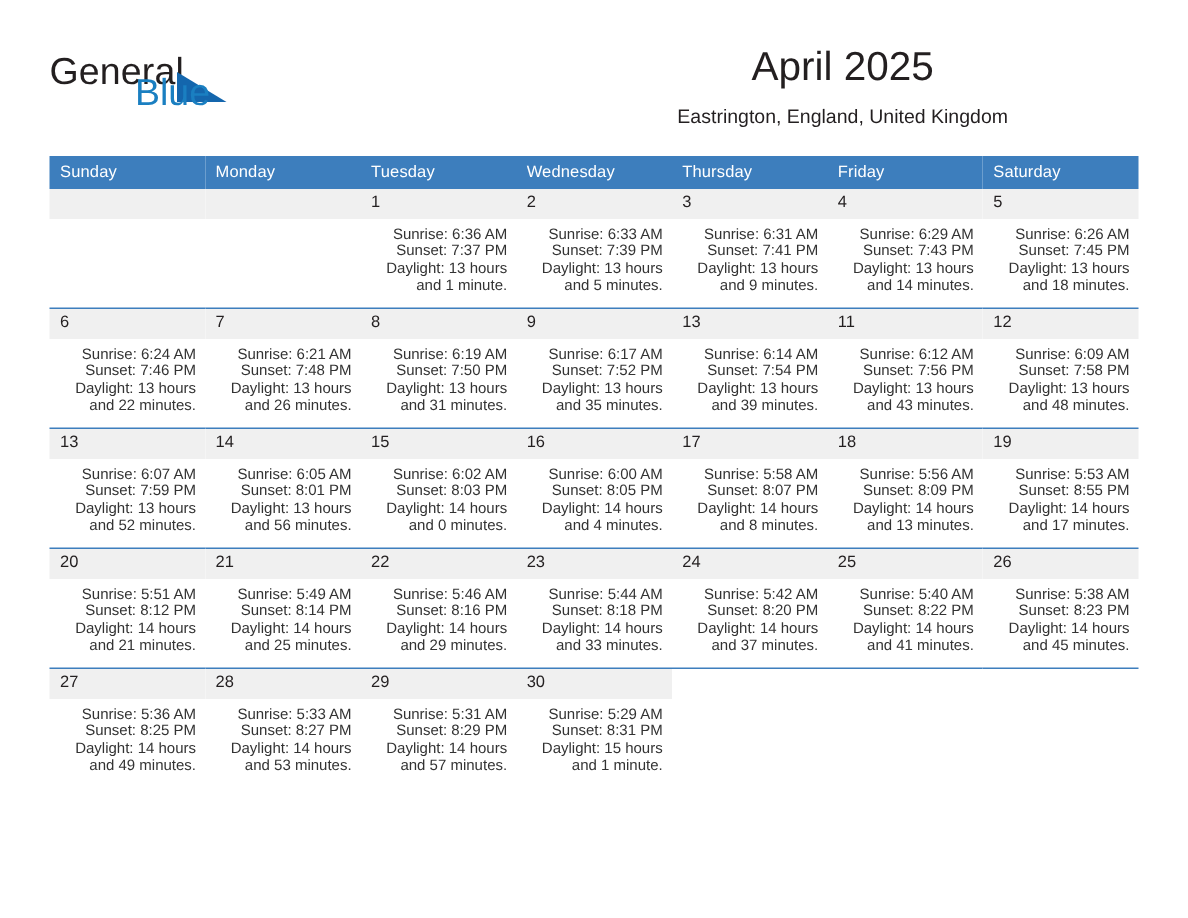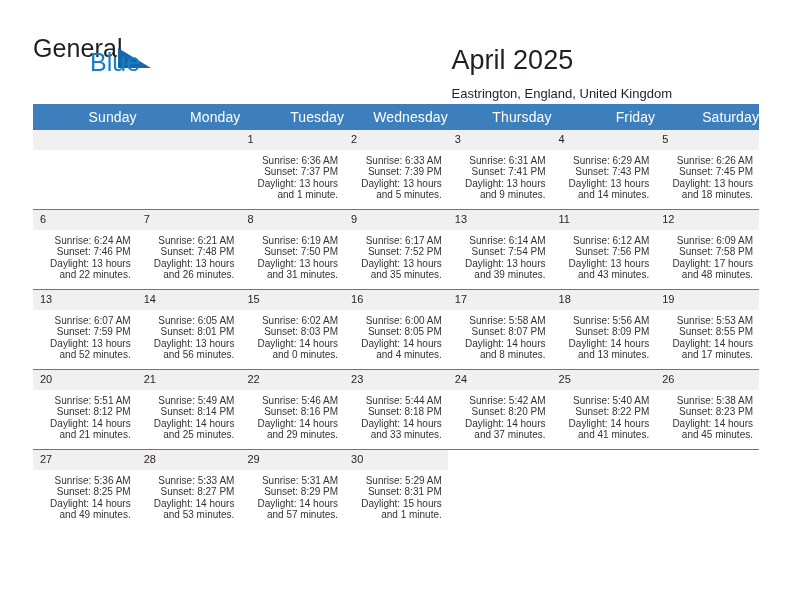--- a/index.html
+++ b/index.html
@@ -60,22 +60,21 @@
     width: 0;
     height: 0;
     border-left: 33px solid #1466ad;
     border-top: 20px solid transparent;
   }
 
   .title-wrap {
     position: absolute;
     right: 0;
     top: 0;
-    text-align: left;
-    margin-top: 16px;
+    text-align: center;
   }
   .cal-title {
     font-size: 27px;
     color: #231f20;
     line-height: 32px;
     white-space: nowrap;
   }
   .cal-subtitle {
     margin-top: 9px;
     font-size: 13px;
@@ -92,23 +91,23 @@
     width: 726px;
   }
   table.cal {
     width: 726px;
     border-collapse: collapse;
     table-layout: fixed;
   }
   table.cal th {
     background: #3d7ebd;
     color: #ffffff;
-    font-size: 14px;
+    font-size: 11px;
     font-weight: normal;
-    text-align: right;
+    text-align: left;
     padding: 5px 0 5px 7px;
     height: 11px;
     letter-spacing: 0.1px;
   }
   table.cal td {
     vertical-align: top;
     padding: 0;
     width: 103.71px;
     height: 79px;
     border-top: 1px solid #3d7ebd;
@@ -277,21 +276,21 @@
                 <div>Sunrise: 6:12 AM</div>
                 <div>Sunset: 7:56 PM</div>
                 <div class="daylight">Daylight: 13 hours and 43 minutes.</div>
               </div>
             </td>
             <td>
               <div class="daynum">12</div>
               <div class="details">
                 <div>Sunrise: 6:09 AM</div>
                 <div>Sunset: 7:58 PM</div>
-                <div class="daylight">Daylight: 17 hours and 48 minutes.</div>
+                <div class="daylight">Daylight: 13 hours and 48 minutes.</div>
               </div>
             </td>
           </tr>
           <tr class="week">
             <td>
               <div class="daynum">13</div>
               <div class="details">
                 <div>Sunrise: 6:07 AM</div>
                 <div>Sunset: 7:59 PM</div>
                 <div class="daylight">Daylight: 13 hours and 52 minutes.</div>

